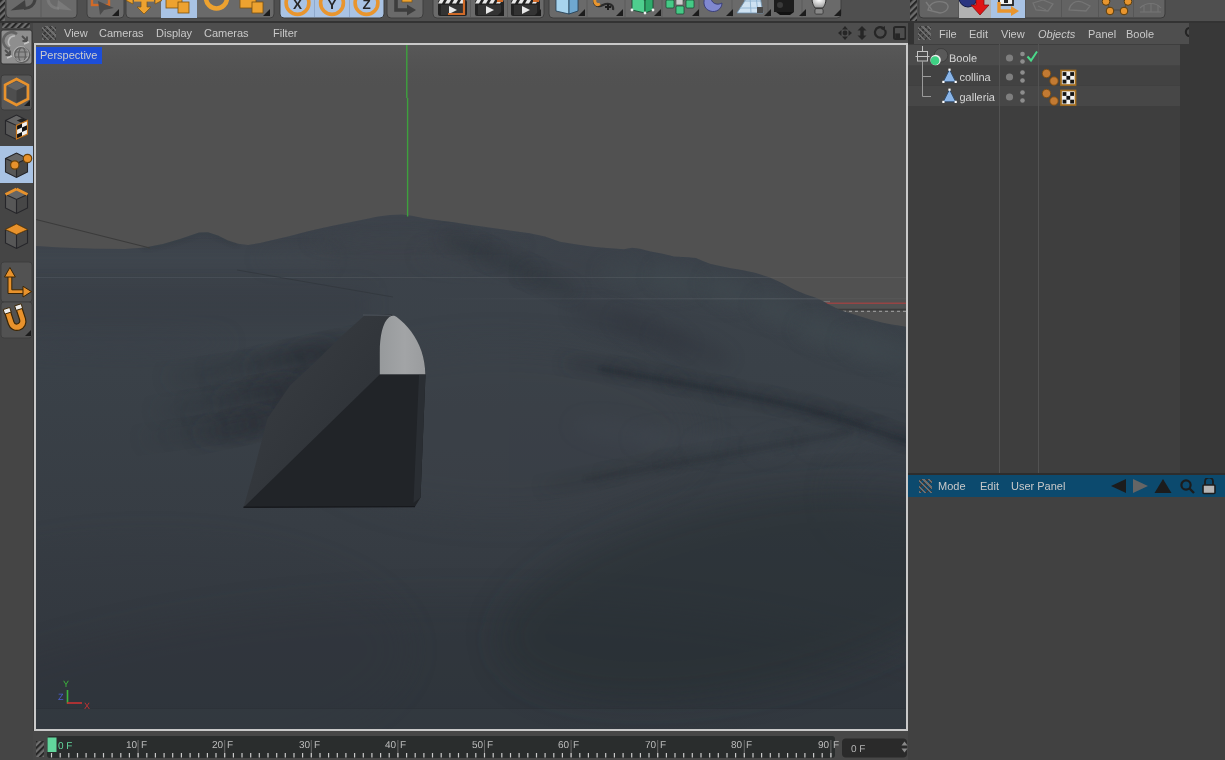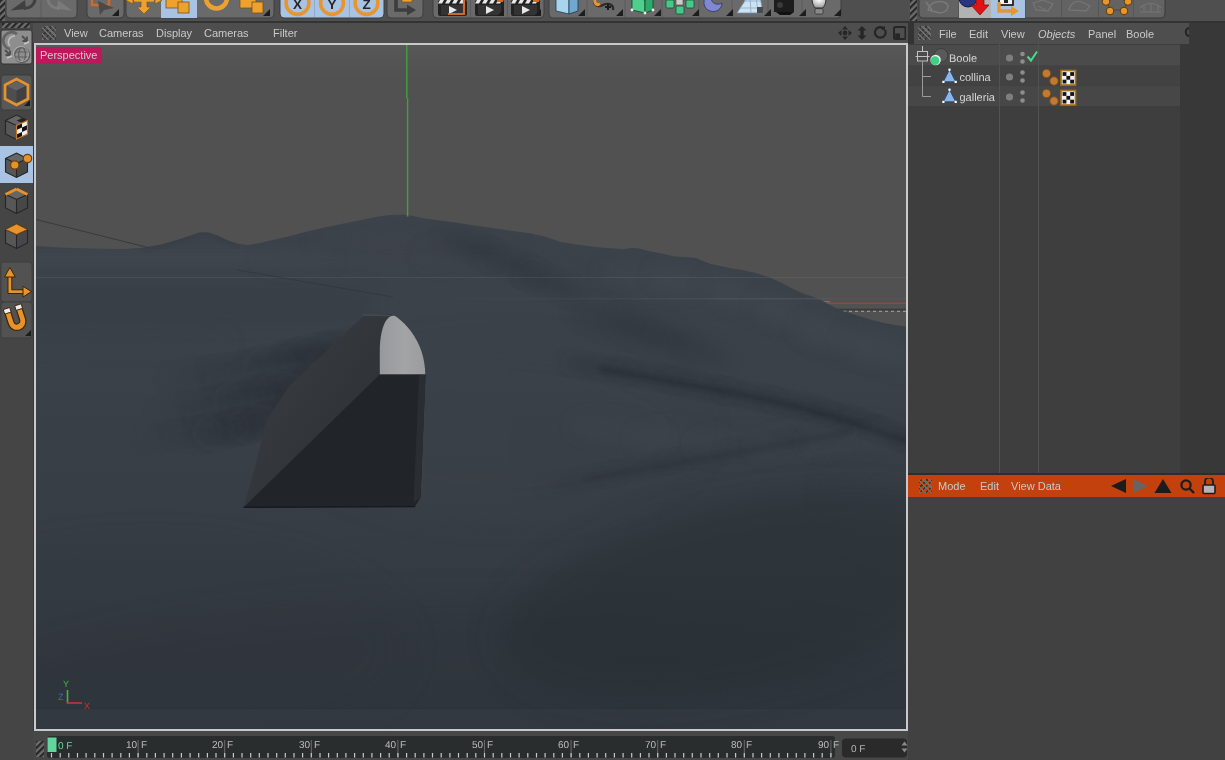--- a/index.html
+++ b/index.html
@@ -487,21 +487,21 @@
   <g font-size="9" font-family="Liberation Sans,sans-serif">
     <line x1="67.5" y1="690" x2="67.5" y2="703.5" stroke="#3cb83c" stroke-width="1.6"></line>
     <line x1="67" y1="703" x2="82" y2="703" stroke="#cc3333" stroke-width="1.6"></line>
     <text x="63" y="687" fill="#3cb83c">Y</text>
     <text x="58" y="700" fill="#4a5fd0">Z</text>
     <text x="84" y="709" fill="#cc3333">X</text>
   </g>
 </svg>
 </div>
 
-<div class="abs" style="left:36px;top:47px;background:#be185d;color:#cdcdcd;font-size:11px;padding:2px 5px 3px 4px;">Perspective</div>
+<div class="abs" style="left:36px;top:47px;background:#1d4ed8;color:#cdcdcd;font-size:11px;padding:2px 5px 3px 4px;">Perspective</div>
 
 <div class="abs" style="left:33px;top:731px;width:875px;height:29px;background:#474747;"></div>
 
 <div id="timeline" class="abs" style="left:33px;top:733px;width:875px;height:27px;overflow:hidden;">
 <svg width="875" height="27" viewBox="33 733 875 27" xmlns="http://www.w3.org/2000/svg">
   <rect x="33" y="733" width="875" height="27" fill="#474747"></rect>
   <rect x="36" y="741" width="8" height="16" fill="url(#hstripe)"></rect>
   <rect x="47" y="736" width="788" height="22" rx="3" fill="#2a2d2d"></rect>
   <g font-family="Liberation Sans,sans-serif" font-size="10" fill="#bdbdbd">
     <g>
@@ -733,25 +733,25 @@
       <rect x="1062.6" y="92.1" width="3.8" height="3.8"></rect>
           <rect x="1070.2" y="92.1" width="3.8" height="3.8"></rect>
       <rect x="1066.4" y="95.9" width="3.8" height="3.8"></rect>
       <rect x="1062.6" y="99.7" width="3.8" height="3.8"></rect>
           <rect x="1070.2" y="99.7" width="3.8" height="3.8"></rect>
     </g>
   </g>
 </svg>
 </div>
 <div class="abs" style="left:908px;top:473px;width:317px;height:2px;background:#2d2d2d;"></div>
-<div id="amhead" class="abs" style="left:908px;top:475px;width:317px;height:36px;background:#c2410c;overflow:hidden;">
+<div id="amhead" class="abs" style="left:908px;top:475px;width:317px;height:36px;background:#0c4a6e;overflow:hidden;">
   <div class="abs dots" style="left:11px;top:4px;width:13px;height:14px;"></div>
   <div class="menu abs" style="left:30px;top:5px;">Mode</div>
   <div class="menu abs" style="left:72px;top:5px;">Edit</div>
-  <div class="menu abs" style="left:103px;top:5px;">View Data</div>
+  <div class="menu abs" style="left:103px;top:5px;">User Panel</div>
   <svg class="abs" style="left:200px;top:3px;" width="112" height="17" viewBox="0 0 112 17" xmlns="http://www.w3.org/2000/svg">
     <path d="M3,8 L18,1 L18,15 Z" fill="#1c1c1c"></path>
     <path d="M40,8 L25,1 L25,15 Z" fill="#656565"></path>
     <path d="M55,1 L63.5,15 L46.5,15 Z" fill="#1c1c1c"></path>
     <circle cx="78" cy="7" r="4.6" fill="none" stroke="#1c1c1c" stroke-width="2.2"></circle>
     <line x1="81.5" y1="10.5" x2="86" y2="15" stroke="#1c1c1c" stroke-width="2.4"></line>
     <path d="M97,7 L97,3.5 A4,4 0 0 1 105,3.5 L105,7" fill="none" stroke="#1c1c1c" stroke-width="1.8"></path>
     <rect x="95" y="7" width="12" height="8.5" rx="1" fill="#b5b5b5" stroke="#1c1c1c" stroke-width="1.6"></rect>
   </svg>
 </div>

